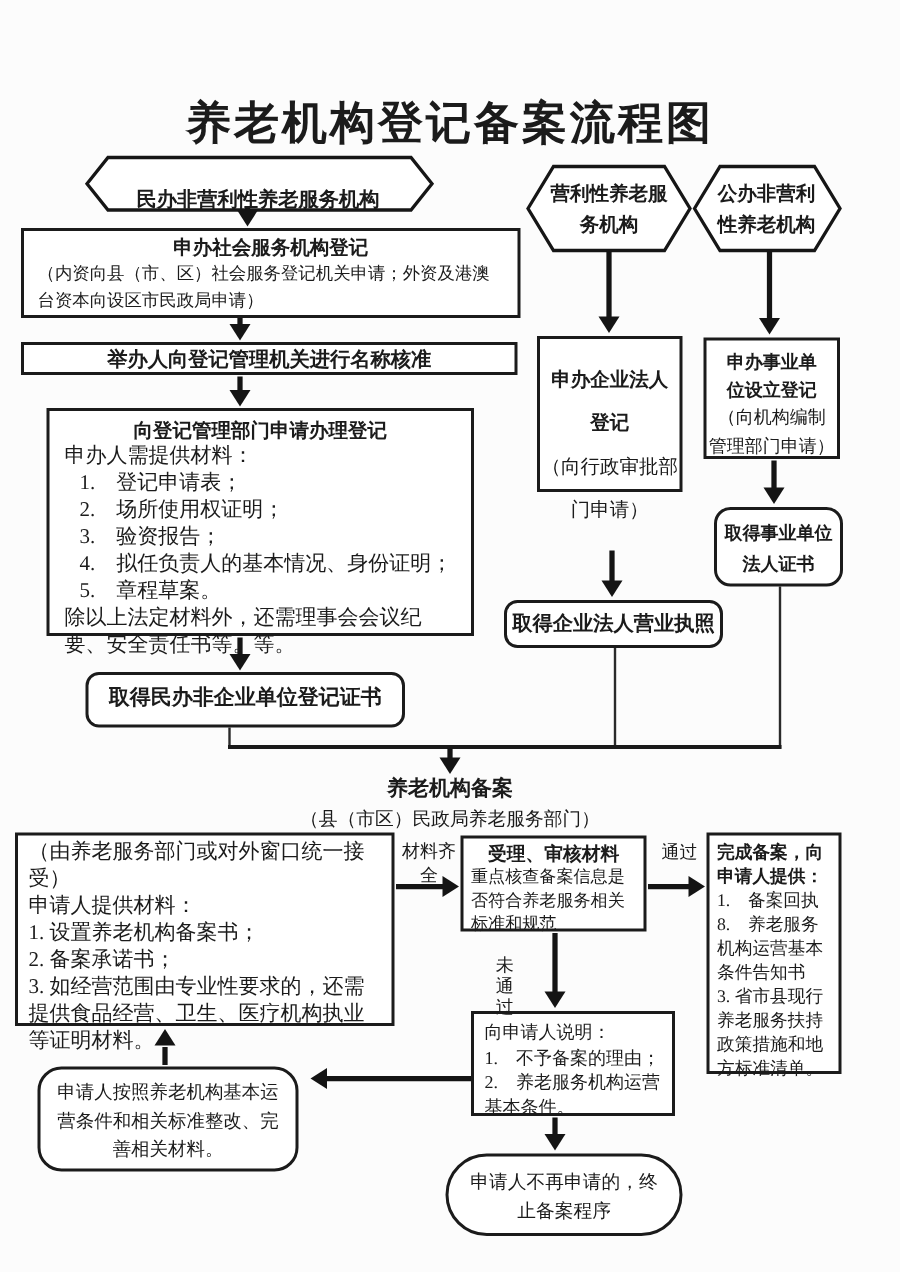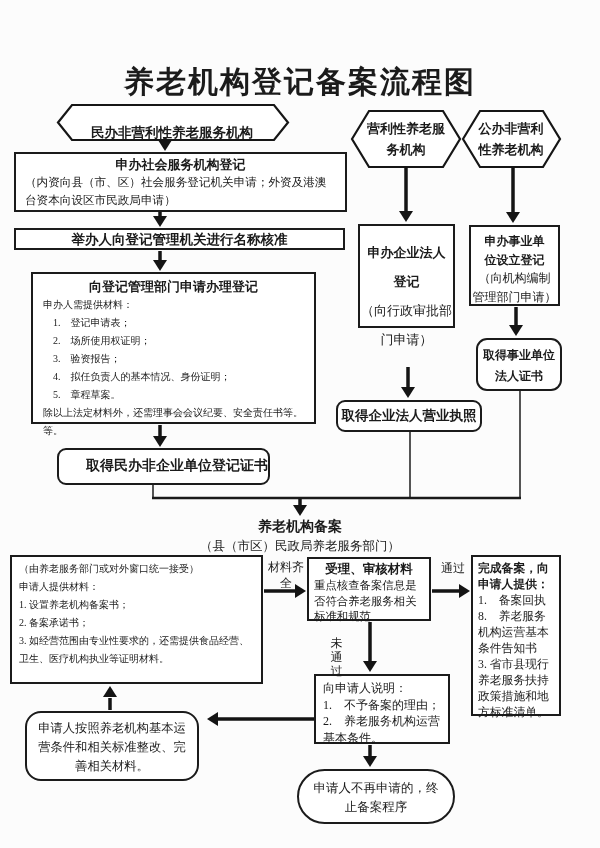--- a/index.html
+++ b/index.html
@@ -14,21 +14,21 @@
   .node{position:absolute;box-sizing:border-box;border:2px solid #1b1b1b;background:#ffffff;z-index:2;}
   .thickb{border-width:2.5px;}
   .rounded{border-radius:9px;}
   .page-title{position:absolute;left:0;top:62px;width:100%;text-align:center;
               font-size:30px;font-weight:bold;letter-spacing:2px;z-index:3;}
   .lbl{position:absolute;z-index:3;line-height:1.3;}
   .ctr{text-align:center;}
   .bold{font-weight:bold;}
   .t13{font-size:13px;}
   .node .title{font-weight:bold;text-align:center;}
-  .smalltxt{font-size:10px;line-height:18px;}
+  .smalltxt{font-size:14px;line-height:18px;}
   .hexlbl{position:absolute;z-index:3;text-align:center;font-weight:bold;}
 </style>
 </head>
 <body>
 
 <div class="canvas">
 
   <svg class="layer" width="600" height="848" viewBox="0 0 600 848">
 
     <polygon class="hex" points="58,122.5 72,105 274,105 288,122.5 274,140 72,140"></polygon>
@@ -128,21 +128,21 @@
     <div class="title t13">向登记管理部门申请办理登记</div>
     <div class="smalltxt">申办人需提供材料：</div>
     <div class="smalltxt" style="padding-left:10px;">1.　登记申请表；</div>
     <div class="smalltxt" style="padding-left:10px;">2.　场所使用权证明；</div>
     <div class="smalltxt" style="padding-left:10px;">3.　验资报告；</div>
     <div class="smalltxt" style="padding-left:10px;">4.　拟任负责人的基本情况、身份证明；</div>
     <div class="smalltxt" style="padding-left:10px;">5.　章程草案。</div>
     <div class="smalltxt">除以上法定材料外，还需理事会会议纪要、安全责任书等。等。</div>
   </div>
 
-  <div class="node thickb rounded ctr bold" style="left:57px;top:448px;width:213px;height:37px;font-size:14px;line-height:32px;text-align:right;">取得民办非企业单位登记证书</div>
+  <div class="node thickb rounded ctr bold" style="left:57px;top:448px;width:213px;height:37px;font-size:14px;line-height:32px;">取得民办非企业单位登记证书</div>
 
   <div class="node thickb ctr" style="left:358px;top:224px;width:97px;height:104px;padding-top:12px;font-size:13px;line-height:29px;">
     <div class="bold">申办企业法人</div>
     <div class="bold">登记</div>
     <div>（向行政审批部</div>
     <div>门申请）</div>
   </div>
   <div class="node thickb rounded ctr bold" style="left:336px;top:400px;width:146px;height:32px;font-size:13.5px;line-height:28px;">取得企业法人营业执照</div>
 
   <div class="node thickb ctr" style="left:469px;top:225px;width:91px;height:81px;padding-top:5px;font-size:12px;line-height:18.5px;">

